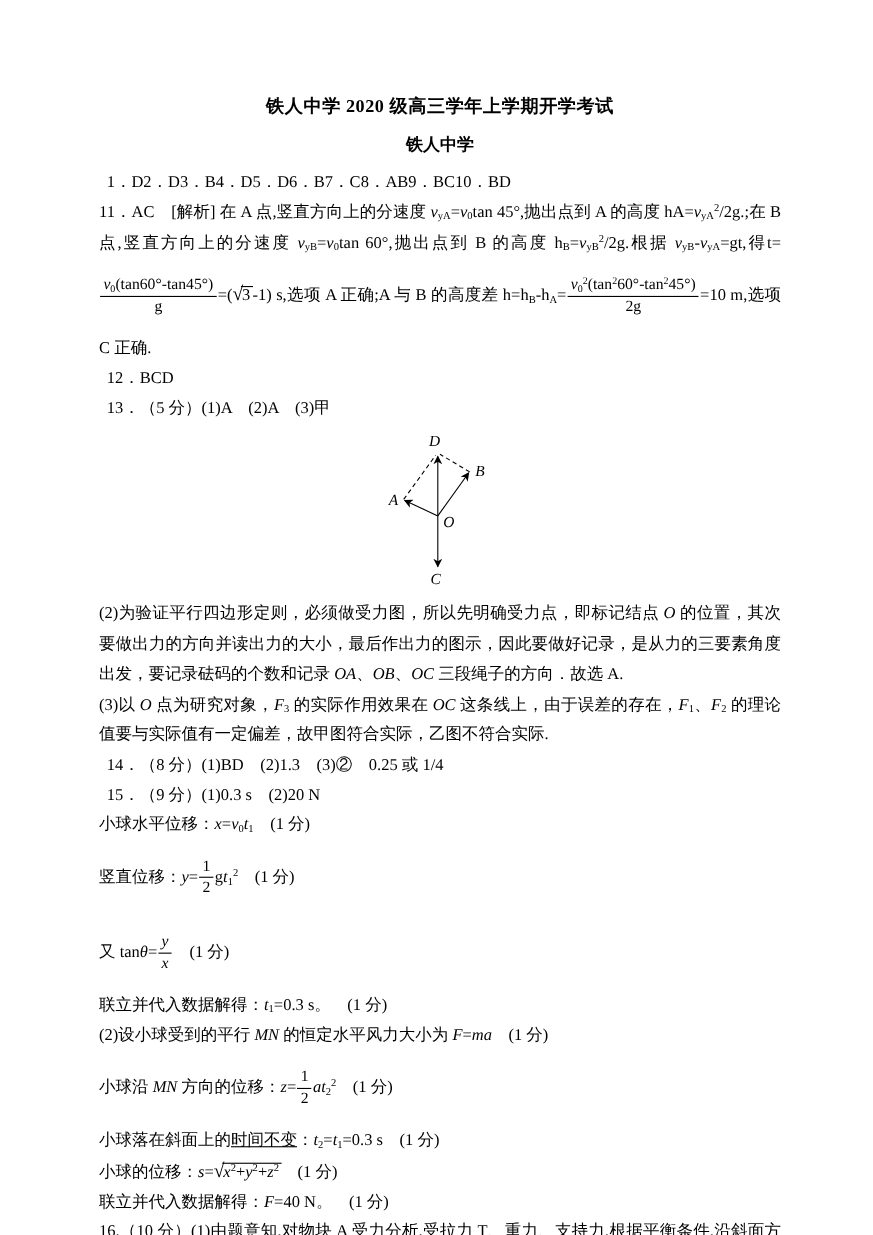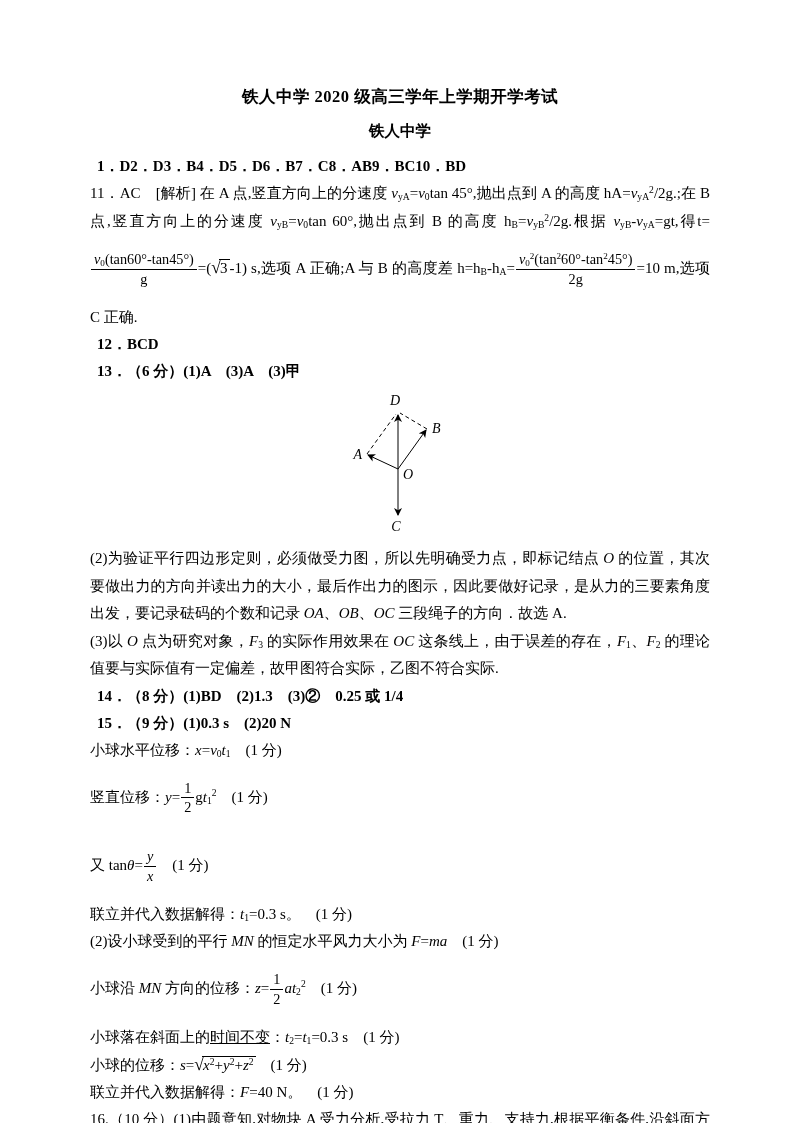--- a/index.html
+++ b/index.html
@@ -23,21 +23,21 @@
     letter-spacing: 0.5px;
   }
   h2.subtitle {
     font-size: 15.5px;
     font-weight: bold;
     text-align: center;
     margin: 0 0 11px 0;
   }
   p.line { margin: 0; line-height: 27px; }
   p.just { margin: 0; line-height: 27.5px; text-align: justify; }
-  p.ind  { padding-left: 7px; font-weight: bold; }
+  p.ind  { padding-left: 7px; }
   sub, sup { font-size: 64%; line-height: 0; }
   sub { vertical-align: -0.25em; }
   sup { vertical-align: 0.55em; }
   .it { font-style: italic; }
   .ul { text-decoration: underline; }
   .frac {
     display: inline-block;
     vertical-align: middle;
     text-align: center;
     line-height: 1.18;
@@ -68,21 +68,21 @@
 
   <h1 class="title">铁人中学 2020 级高三学年上学期开学考试</h1>
   <h2 class="subtitle">铁人中学</h2>
 
   <p class="line ind">1．D2．D3．B4．D5．D6．B7．C8．AB9．BC10．BD</p>
 
   <p class="just">11．AC　[解析] 在 A 点,竖直方向上的分速度 <span class="it">v</span><sub>yA</sub>=<span class="it">v</span><sub>0</sub>tan 45°,抛出点到 A 的高度 hA=<span class="it">v</span><sub>yA</sub><sup>2</sup>/2g.;在 B 点,竖直方向上的分速度 <span class="it">v</span><sub>yB</sub>=<span class="it">v</span><sub>0</sub>tan 60°,抛出点到 B 的高度 h<sub>B</sub>=<span class="it">v</span><sub>yB</sub><sup>2</sup>/2g.根据 <span class="it">v</span><sub>yB</sub>-<span class="it">v</span><sub>yA</sub>=gt,得t=<span class="frac"><span class="fr-n"><span class="it">v</span><sub>0</sub>(tan60°-tan45°)</span><span class="fr-d">g</span></span>=(<span class="sqrt"><span class="rad">√</span><span class="rd">3</span></span>-1) s,选项 A 正确;A 与 B 的高度差 h=h<sub>B</sub>-h<sub>A</sub>=<span class="frac"><span class="fr-n"><span class="it">v</span><sub>0</sub><sup>2</sup>(tan<sup>2</sup>60°-tan<sup>2</sup>45°)</span><span class="fr-d">2g</span></span>=10 m,选项 C 正确.</p>
 
   <p class="line ind">12．BCD</p>
 
-  <p class="line ind">13．（6 分）(1)A　(3)A　(3)甲</p>
+  <p class="line ind">13．（5 分）(1)A　(2)A　(3)甲</p>
 
 
   <figure class="diagram">
     <svg width="180" height="150" viewBox="0 0 180 150">
       <defs>
         <marker id="arrow" viewBox="0 0 8 8" refX="7" refY="4" markerWidth="8" markerHeight="8" orient="auto">
           <path d="M0,0 L8,4 L0,8 L2.2,4 z" fill="#000"></path>
         </marker>
       </defs>
       <line x1="88" y1="80" x2="88" y2="26" stroke="#000" stroke-width="1" marker-end="url(#arrow)"></line>

